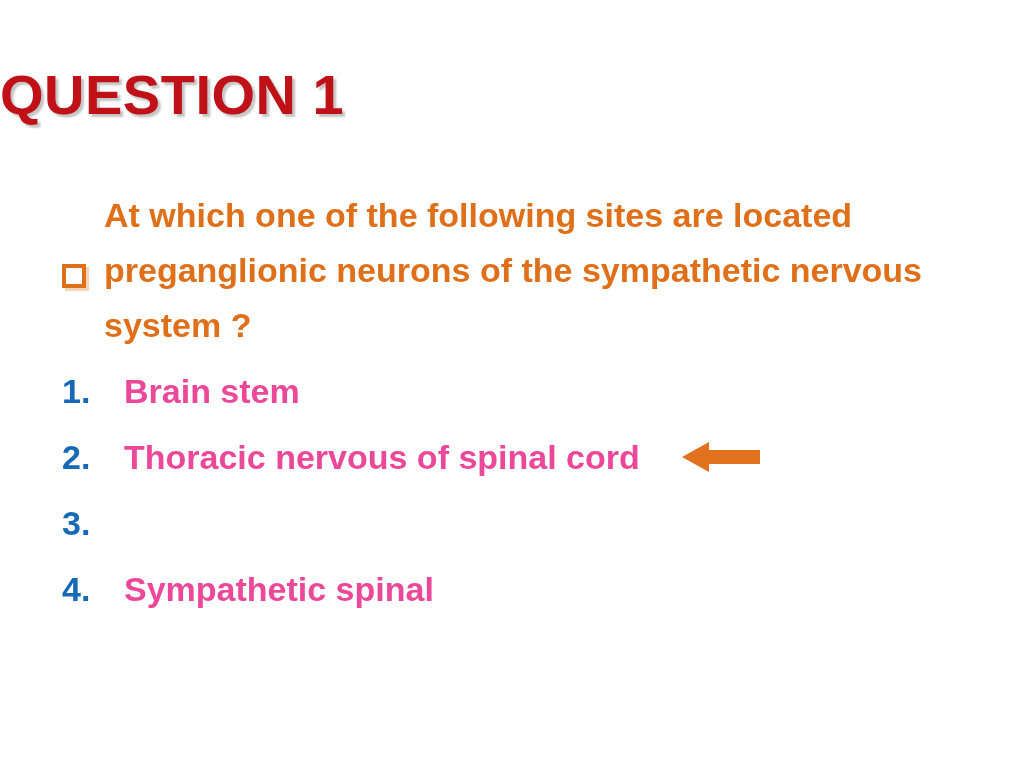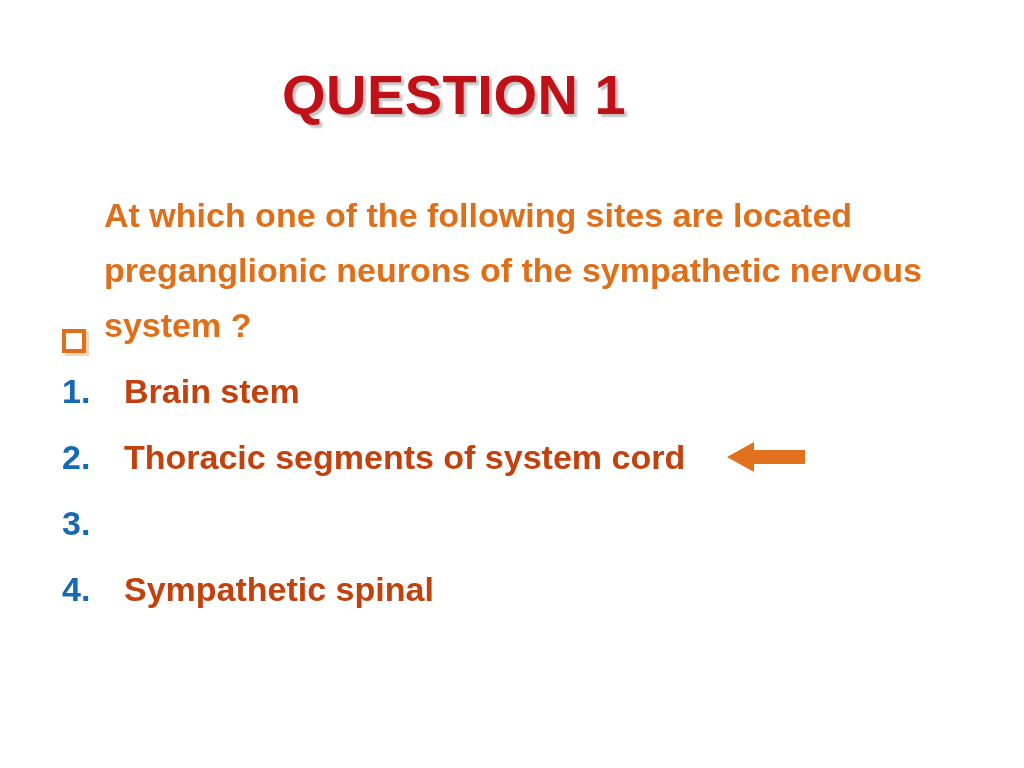--- a/index.html
+++ b/index.html
@@ -21,39 +21,38 @@
     height: 768px;
     background: #ffffff;
   }
 
   
   .slide-title {
     position: absolute;
     top: 62px;
     left: 0;
     width: 908px;
-    text-align: center;
     font-size: 56px;
     font-weight: bold;
     color: #C01118;
     letter-spacing: 0.5px;
     text-shadow: 3px 3px 2px rgba(150,150,150,0.55);
     white-space: nowrap;
   }
 
   
   .question-block {
     position: absolute;
     top: 188px;
     left: 62px;
     width: 900px;
   }
   .question-row {
     display: flex;
-    align-items: flex-end;
+    align-items: center;
   }
   .bullet-square {
     flex: 0 0 auto;
     width: 24px;
     height: 24px;
     margin-top: 10px;
     margin-right: 18px;
     border: 4px solid #DF6F19;
     background: #ffffff;
     box-sizing: border-box;
@@ -85,21 +84,21 @@
     flex: 0 0 auto;
     width: 62px;
     font-size: 34px;
     font-weight: bold;
     color: #1569B5;
   }
   .option-label {
     flex: 0 0 auto;
     font-size: 34px;
     font-weight: bold;
-    color: #c2410c;
+    color: #ec4899;
     white-space: nowrap;
   }
 
   
   .answer-arrow {
     flex: 0 0 auto;
     margin-left: 42px;
     width: 78px;
     height: 34px;
     display: block;
@@ -121,21 +120,21 @@
 
   <div class="options">
 
     <div class="option-row">
       <span class="option-number">1.</span>
       <span class="option-label">Brain stem</span>
     </div>
 
     <div class="option-row">
       <span class="option-number">2.</span>
-      <span class="option-label">Thoracic segments of system cord</span>
+      <span class="option-label">Thoracic nervous of spinal cord</span>
       <svg class="answer-arrow" viewBox="0 0 78 34">
         <path d="M 0 17 L 27 2 L 27 10 L 78 10 L 78 24 L 27 24 L 27 32 Z" fill="#E2711D"></path>
       </svg>
     </div>
 
     <div class="option-row">
       <span class="option-number">3.</span>
     </div>
 
     <div class="option-row">

